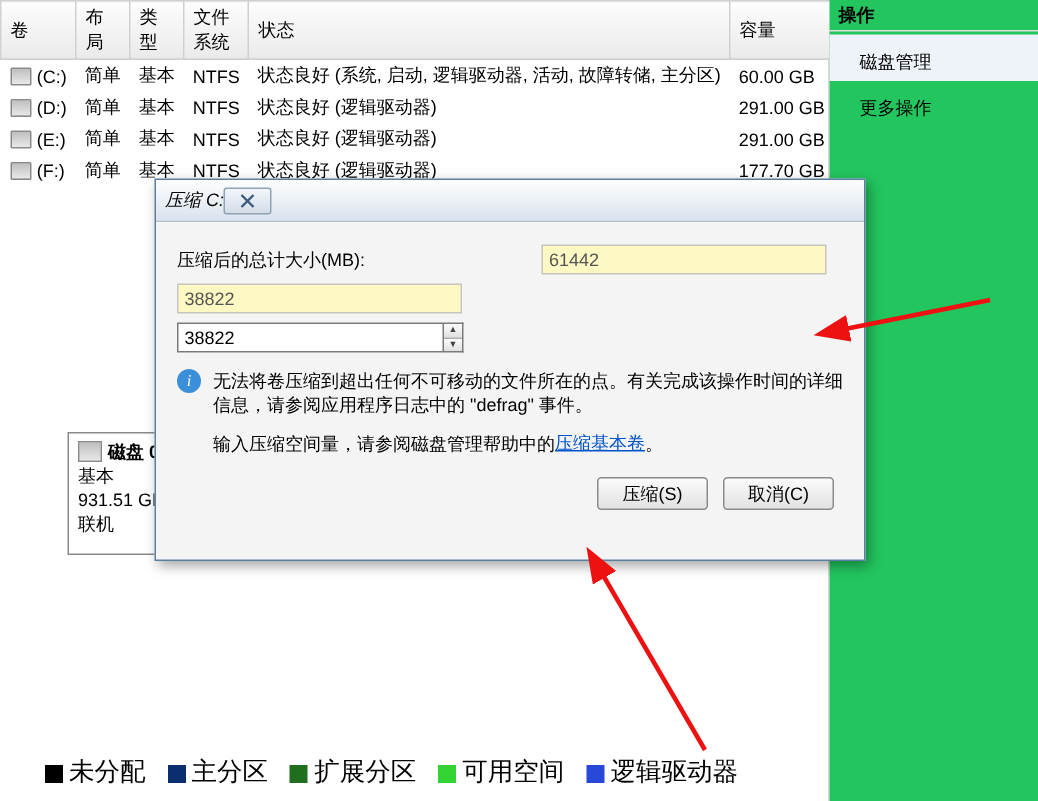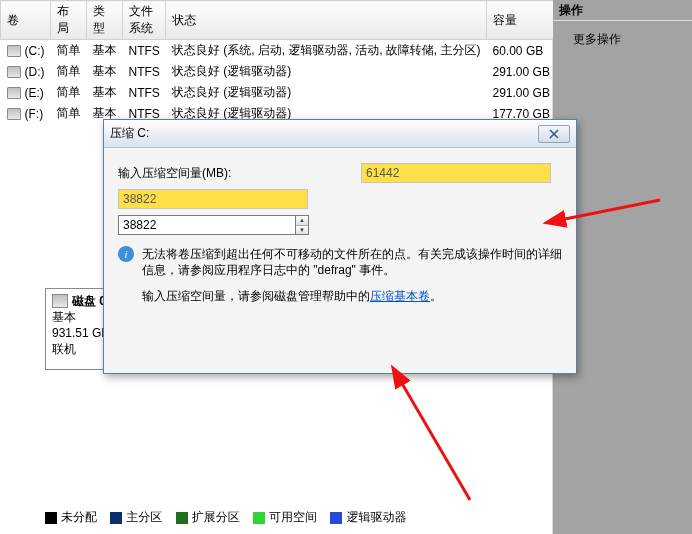--- a/index.html
+++ b/index.html
@@ -1,51 +1,51 @@
 <!DOCTYPE html>
 <html><head>
 <meta charset="utf-8">
 <style>
   html,body{margin:0;padding:0;font-family:"Microsoft YaHei","SimSun",Tahoma,sans-serif;font-size:12px;background:#fff;color:#000;}
   .app{position:relative;width:692px;height:534px;overflow:hidden;background:#fff;}
   .main-area{position:absolute;left:0;top:0;width:552px;height:534px;border-right:1px solid #d8d8d8;}
-  .side-area{position:absolute;left:553px;top:0;width:139px;height:534px;background:#a3a3a3;}
+  .side-area{position:absolute;left:553px;top:0;width:139px;height:534px;background:#22c55e;}
   .side-header{height:20px;font-weight:bold;padding:0 6px;display:flex;align-items:center;border-bottom:1px solid #e0e0e0;}
   .side-item{padding:10px 20px 4px 20px;color:#000;}
   .vol-table{width:100%;border-collapse:collapse;font-size:12px;}
   .vol-table thead th{font-weight:normal;text-align:left;padding:2px 6px;border:1px solid #d0d0d0;background:linear-gradient(#fdfdfd,#eaeaea);height:18px;}
   .vol-table td{padding:2px 6px;white-space:nowrap;}
   .vol-icon{display:inline-block;width:12px;height:10px;background:linear-gradient(#bfbfbf,#e8e8e8);border:1px solid #8a8a8a;border-radius:1px;margin-right:4px;vertical-align:middle;}
   .disk-box{position:absolute;left:45px;top:288px;width:502px;height:80px;border:1px solid #8a8a8a;background:#fff;display:flex;}
   .disk-left{width:60px;border-right:1px solid #8a8a8a;padding:4px 6px;line-height:16px;}
   .disk-left .hdr{display:flex;align-items:center;}
   .disk-icon{display:inline-block;width:14px;height:12px;background:linear-gradient(#bfbfbf,#e8e8e8);border:1px solid #8a8a8a;margin-right:4px;}
   .disk-parts{flex:1;display:flex;}
   .disk-part{border:2px solid #2fa84f;margin:2px;flex:1;padding:4px;line-height:15px;}
-  .legend{position:absolute;left:45px;bottom:8px;font-size:12px;}
+  .legend{position:absolute;left:30px;bottom:8px;font-size:17px;}
   .lg-sw{display:inline-block;width:12px;height:12px;margin:0 4px 0 10px;vertical-align:middle;}
   .lg-sw.first{margin-left:0;}
   
   .dialog{position:absolute;left:103px;top:119px;width:472px;height:253px;border:1px solid #5a7fa0;background:#f4f4f4;box-shadow:2px 3px 8px rgba(0,0,0,.35);}
-  .dlg-title{height:27px;background:linear-gradient(#fefefe,#d9e2ee);display:flex;align-items:center;justify-content:space-between;padding:0 6px;border-bottom:1px solid #b7c4d2;}
+  .dlg-title{height:27px;background:linear-gradient(#fefefe,#d9e2ee);display:flex;align-items:center;padding:0 6px;border-bottom:1px solid #b7c4d2;font-style:italic;}
   .dlg-title span{font-size:12px;}
   .dlg-close{width:30px;height:16px;border:1px solid #8fa3b5;border-radius:2px;background:linear-gradient(#f3f6fa,#d4dde8);display:flex;align-items:center;justify-content:center;}
   .dlg-close svg{width:10px;height:10px;}
   .dlg-body{padding:12px 14px 10px 14px;}
   .fld{display:flex;align-items:center;height:26px;}
   .fld .lab{width:243px;}
-  .fld .ro{width:180px;height:18px;border:1px solid #c4c4c4;background:#fde047;padding:0 4px;display:flex;align-items:center;color:#555;}
+  .fld .ro{width:180px;height:18px;border:1px solid #c4c4c4;background:#fef9c3;padding:0 4px;display:flex;align-items:center;color:#555;}
   .fld .inp-wrap{display:flex;}
   .fld input{width:168px;height:18px;border:1px solid #7a7a7a;padding:0 4px;font-size:12px;font-family:inherit;}
   .spin{width:12px;display:flex;flex-direction:column;border:1px solid #7a7a7a;border-left:none;}
   .spin div{flex:1;display:flex;align-items:center;justify-content:center;font-size:6px;background:linear-gradient(#fdfdfd,#e0e0e0);color:#444;}
   .spin div:first-child{border-bottom:1px solid #aaa;}
   .info-row{display:flex;margin-top:8px;line-height:16px;}
   .info-icon{width:16px;height:16px;border-radius:50%;background:#3b8ed8;color:#fff;display:flex;align-items:center;justify-content:center;font-style:italic;font-family:Georgia,serif;font-size:11px;margin-right:8px;flex:none;}
-  .link{color:#0054c9;text-decoration:underline;cursor:pointer;}
+  .link{color:#0054c9;text-decoration:underline;cursor:pointer;font-family:Liberation Mono, monospace;}
   .btn-row{display:flex;justify-content:flex-end;gap:10px;margin-top:14px;padding-right:6px;}
   .btn{min-width:74px;height:22px;border:1px solid #8a8a8a;border-radius:3px;background:linear-gradient(#fbfbfb,#e2e2e2);font-size:12px;font-family:inherit;cursor:pointer;}
   
   .arrow{position:absolute;pointer-events:none;}
 </style>
 </head>
 <body>
 <div class="app">
 
 <div class="main-area">
@@ -125,35 +125,36 @@
     <span class="lg-sw first" style="background:#000"></span><span>未分配</span>
     <span class="lg-sw" style="background:#0b2e6f"></span><span>主分区</span>
     <span class="lg-sw" style="background:#1f6f1f"></span><span>扩展分区</span>
     <span class="lg-sw" style="background:#34d334"></span><span>可用空间</span>
     <span class="lg-sw" style="background:#2848d8"></span><span>逻辑驱动器</span>
   </div>
 </div>
 
 <div class="side-area">
   <div class="side-header">操作</div>
+  <div class="side-item" style="background:#eef3f9;margin-top:2px;">磁盘管理</div>
   <div class="side-item">更多操作</div>
 </div>
 
 <div class="dialog">
   <div class="dlg-title">
     <span>压缩 C:</span>
     <div class="dlg-close">
       <svg viewBox="0 0 10 10">
             <path d="M1 1 L9 9 M9 1 L1 9" stroke="#3a5b7d" stroke-width="1.6"></path>
           </svg>
     </div>
   </div>
   <div class="dlg-body">
     <div class="fld">
-      <div class="lab">输入压缩空间量(MB):</div>
+      <div class="lab">压缩后的总计大小(MB):</div>
       <div class="ro">61442</div>
     </div>
     <div class="fld">
       <div class="ro">38822</div>
     </div>
     <div class="fld">
       <div class="inp-wrap">
         <input value="38822" style="">
         <div class="spin">
           <div>▲</div>
@@ -163,20 +164,24 @@
     </div>
     <div class="info-row">
       <div class="info-icon">i</div>
       <div style="flex:1">无法将卷压缩到超出任何不可移动的文件所在的点。有关完成该操作时间的详细信息，请参阅应用程序日志中的 "defrag" 事件。</div>
     </div>
     <div class="info-row" style="margin-top:10px;padding-left:24px;">
       <span>输入压缩空间量，请参阅磁盘管理帮助中的</span>
       <span class="link">压缩基本卷</span>
       <span>。</span>
     </div>
+    <div class="btn-row">
+      <button class="btn">压缩(S)</button>
+      <button class="btn">取消(C)</button>
+    </div>
   </div>
 </div>
 
 <svg class="arrow" style="left:0;top:0" width="692" height="534">
   <defs>
         <marker id="ah" markerWidth="10" markerHeight="10" refX="2" refY="3" orient="auto">
     <path d="M0,0 L0,6 L8,3 z" fill="#e11"></path>
   </marker>
       </defs>
   <line x1="660" y1="200" x2="560" y2="220" stroke="#e11" stroke-width="3" marker-end="url(#ah)"></line>

